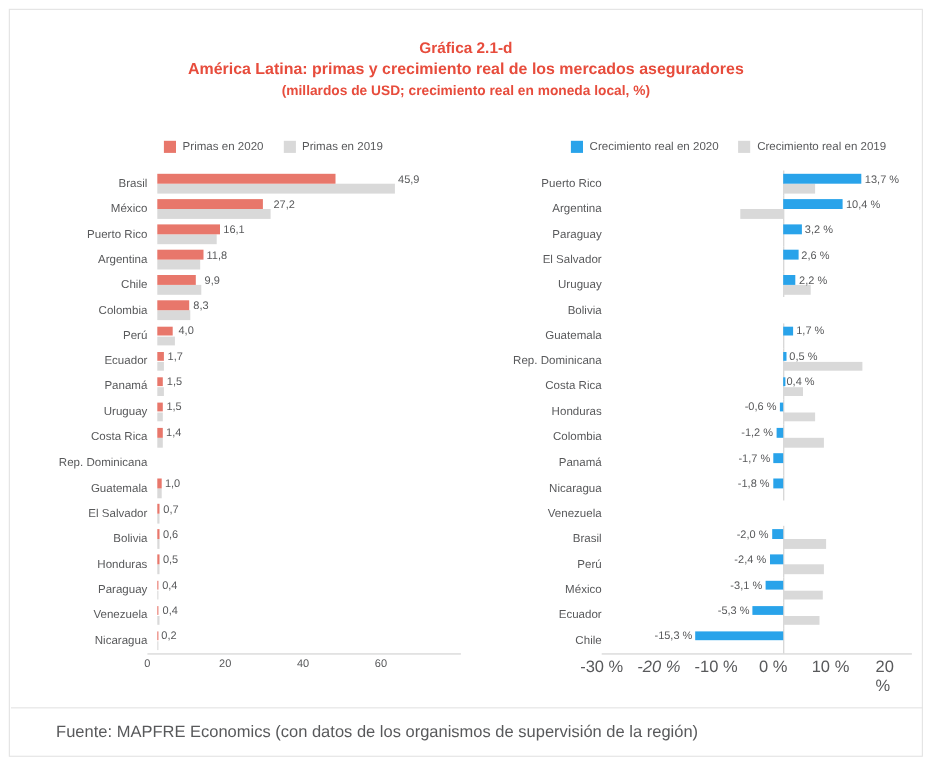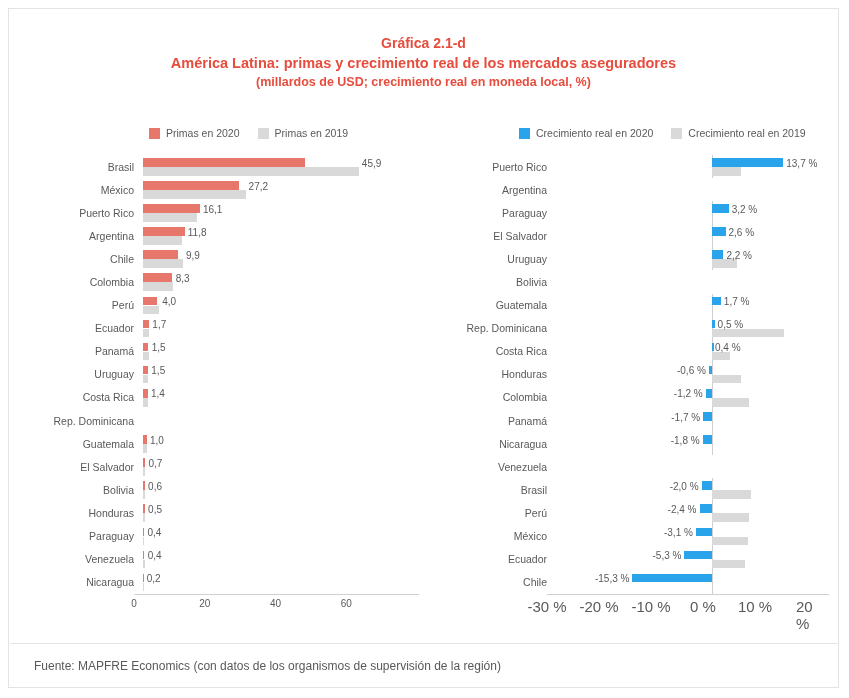--- a/index.html
+++ b/index.html
@@ -64,21 +64,21 @@
   .raxis{position:relative;margin-left:118px;height:20px;border-top:1px solid #d0d0d0;}
   .rtick{position:absolute;top:3px;font-size:15px;color:#58595b;transform:translateX(-50%);}
   .zeroline{position:absolute;width:1px;background:#cfcfcf;}
 
   .source{
     position:absolute;left:1px;bottom:0;width:829px;height:44px;
     border-top:1px solid #e3e3e3;
     display:flex;align-items:center;
     box-sizing:border-box;
   }
-  .source span{font-size:12px;color:#58595b;padding-left:24px;}
+  .source span{font-size:15px;color:#58595b;padding-left:41px;}
 </style>
 </head>
 <body>
 
 <div class="frame">
 
   <div class="title-block">
     <div class="t1">Gráfica 2.1-d</div>
     <div class="t2">América Latina: primas y crecimiento real de los mercados aseguradores</div>
     <div class="t3">(millardos de USD; crecimiento real en moneda local, %)</div>
@@ -267,20 +267,26 @@
         <div class="rcat">Puerto Rico</div>
         <div class="rbars">
           <div class="zeroline" style="left: 156px; top: 0px; height: 23.1px;"></div>
           <div class="rb19" style="left: 156px; width: 28.6px;"></div>
           <div class="rb20" style="left: 156px; width: 71.24px;"></div>
           <div class="rval" style="left: 230.24px;">13,7 %</div>
         </div>
       </div>
       <div class="rrow">
         <div class="rcat">Argentina</div>
+        <div class="rbars">
+          <div class="zeroline" style="left: 156px; top: 0px; height: 23.1px;"></div>
+          <div class="rb19" style="left: 117px; width: 39px;"></div>
+          <div class="rb20" style="left: 156px; width: 54.08px;"></div>
+          <div class="rval" style="left: 213.08px;">10,4 %</div>
+        </div>
       </div>
       <div class="rrow">
         <div class="rcat">Paraguay</div>
         <div class="rbars">
           <div class="zeroline" style="left: 156px; top: 0px; height: 23.1px;"></div>
           <div class="rb20" style="left: 156px; width: 16.64px;"></div>
           <div class="rval" style="left: 175.64px;">3,2 %</div>
         </div>
       </div>
       <div class="rrow">
@@ -405,21 +411,21 @@
       <div class="rrow">
         <div class="rcat">Chile</div>
         <div class="rbars">
           <div class="zeroline" style="left: 156px; top: 0px; height: 23.1px;"></div>
           <div class="rb20" style="left: 76.44px; width: 79.56px;"></div>
           <div class="rval" style="left: 0px; width: 73.44px; text-align: right;">-15,3 %</div>
         </div>
       </div>
       <div class="raxis">
         <div class="rtick" style="left: 0px;">-30 %</div>
-        <div class="rtick" style="left: 52px;">-20 %</div>
+        <div class="rtick" style="left: 52px; font-style: italic;">-20 %</div>
         <div class="rtick" style="left: 104px;">-10 %</div>
         <div class="rtick" style="left: 156px;">0 %</div>
         <div class="rtick" style="left: 208px;">10 %</div>
         <div class="rtick" style="left: 260px;">20 %</div>
       </div>
     </div>
 
   <div class="source">
     <span>Fuente: MAPFRE Economics (con datos de los organismos de supervisión de la región)</span>
   </div>

